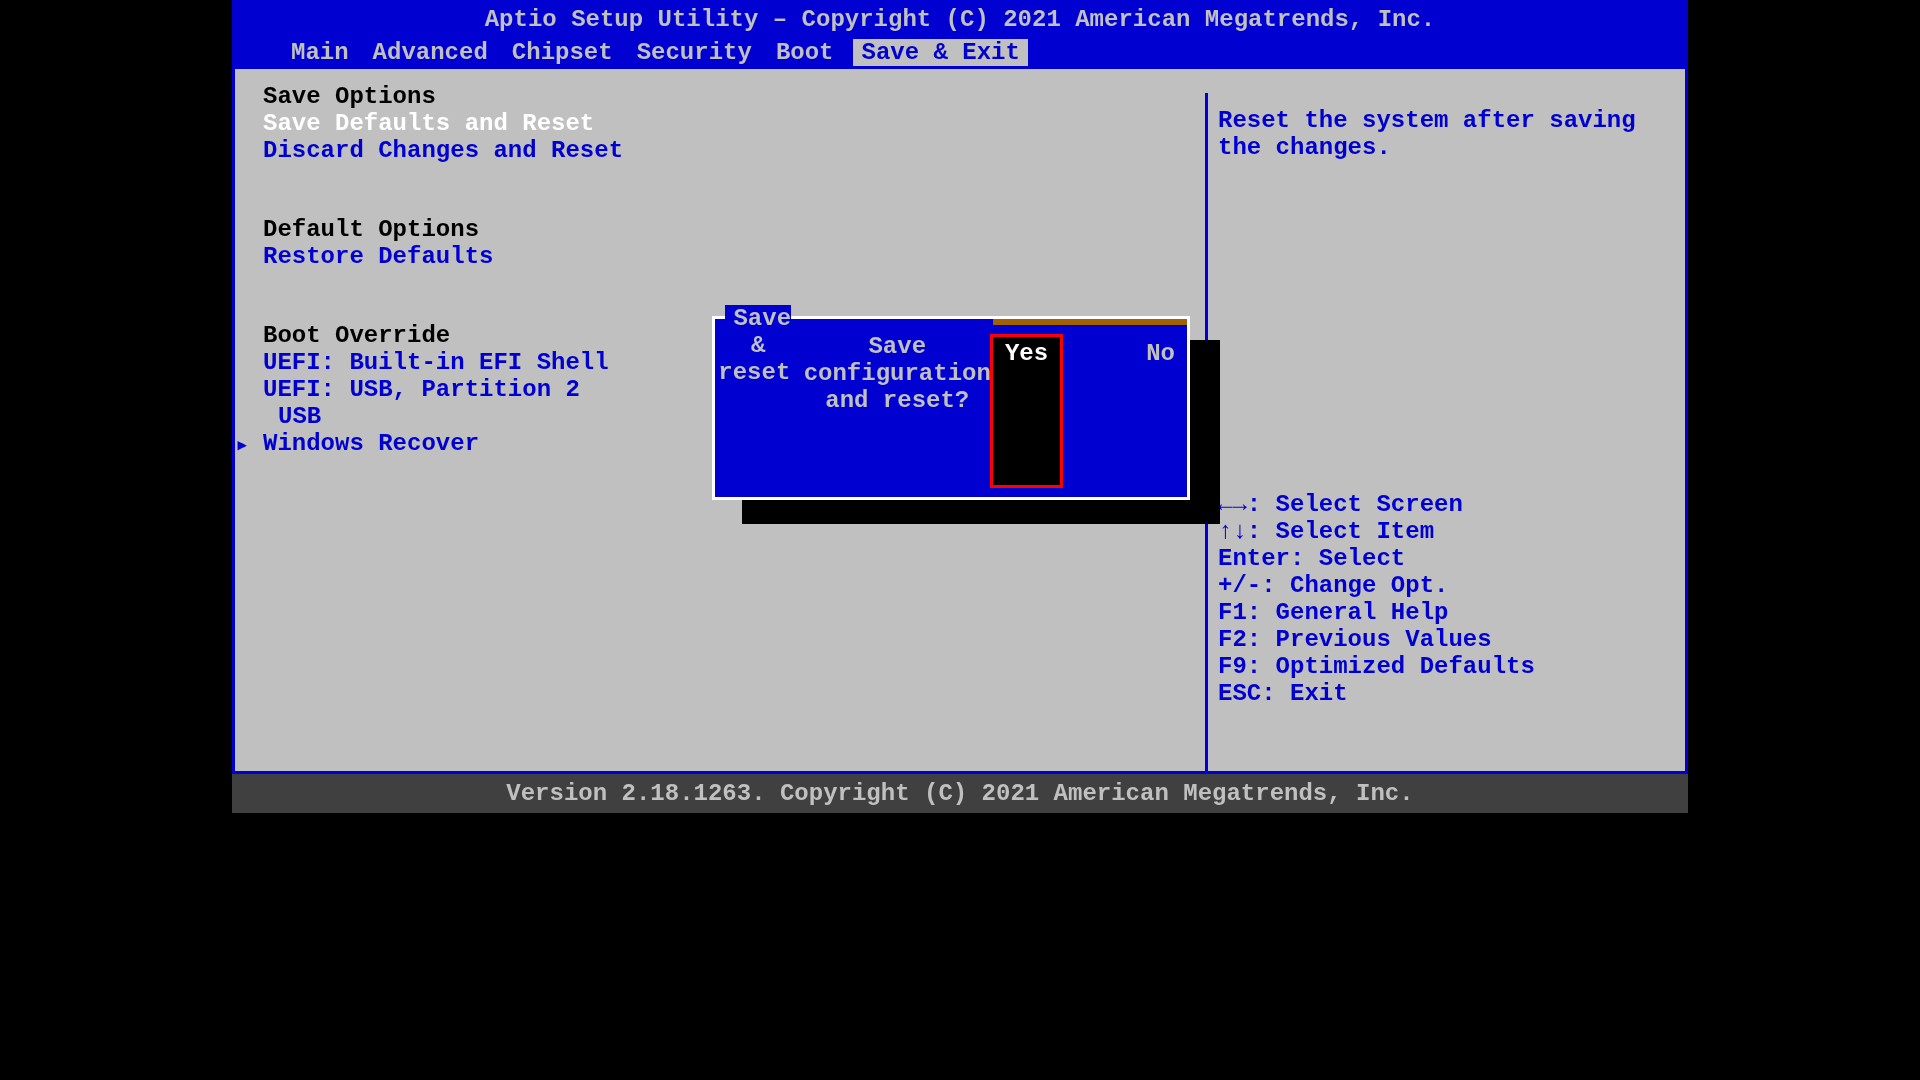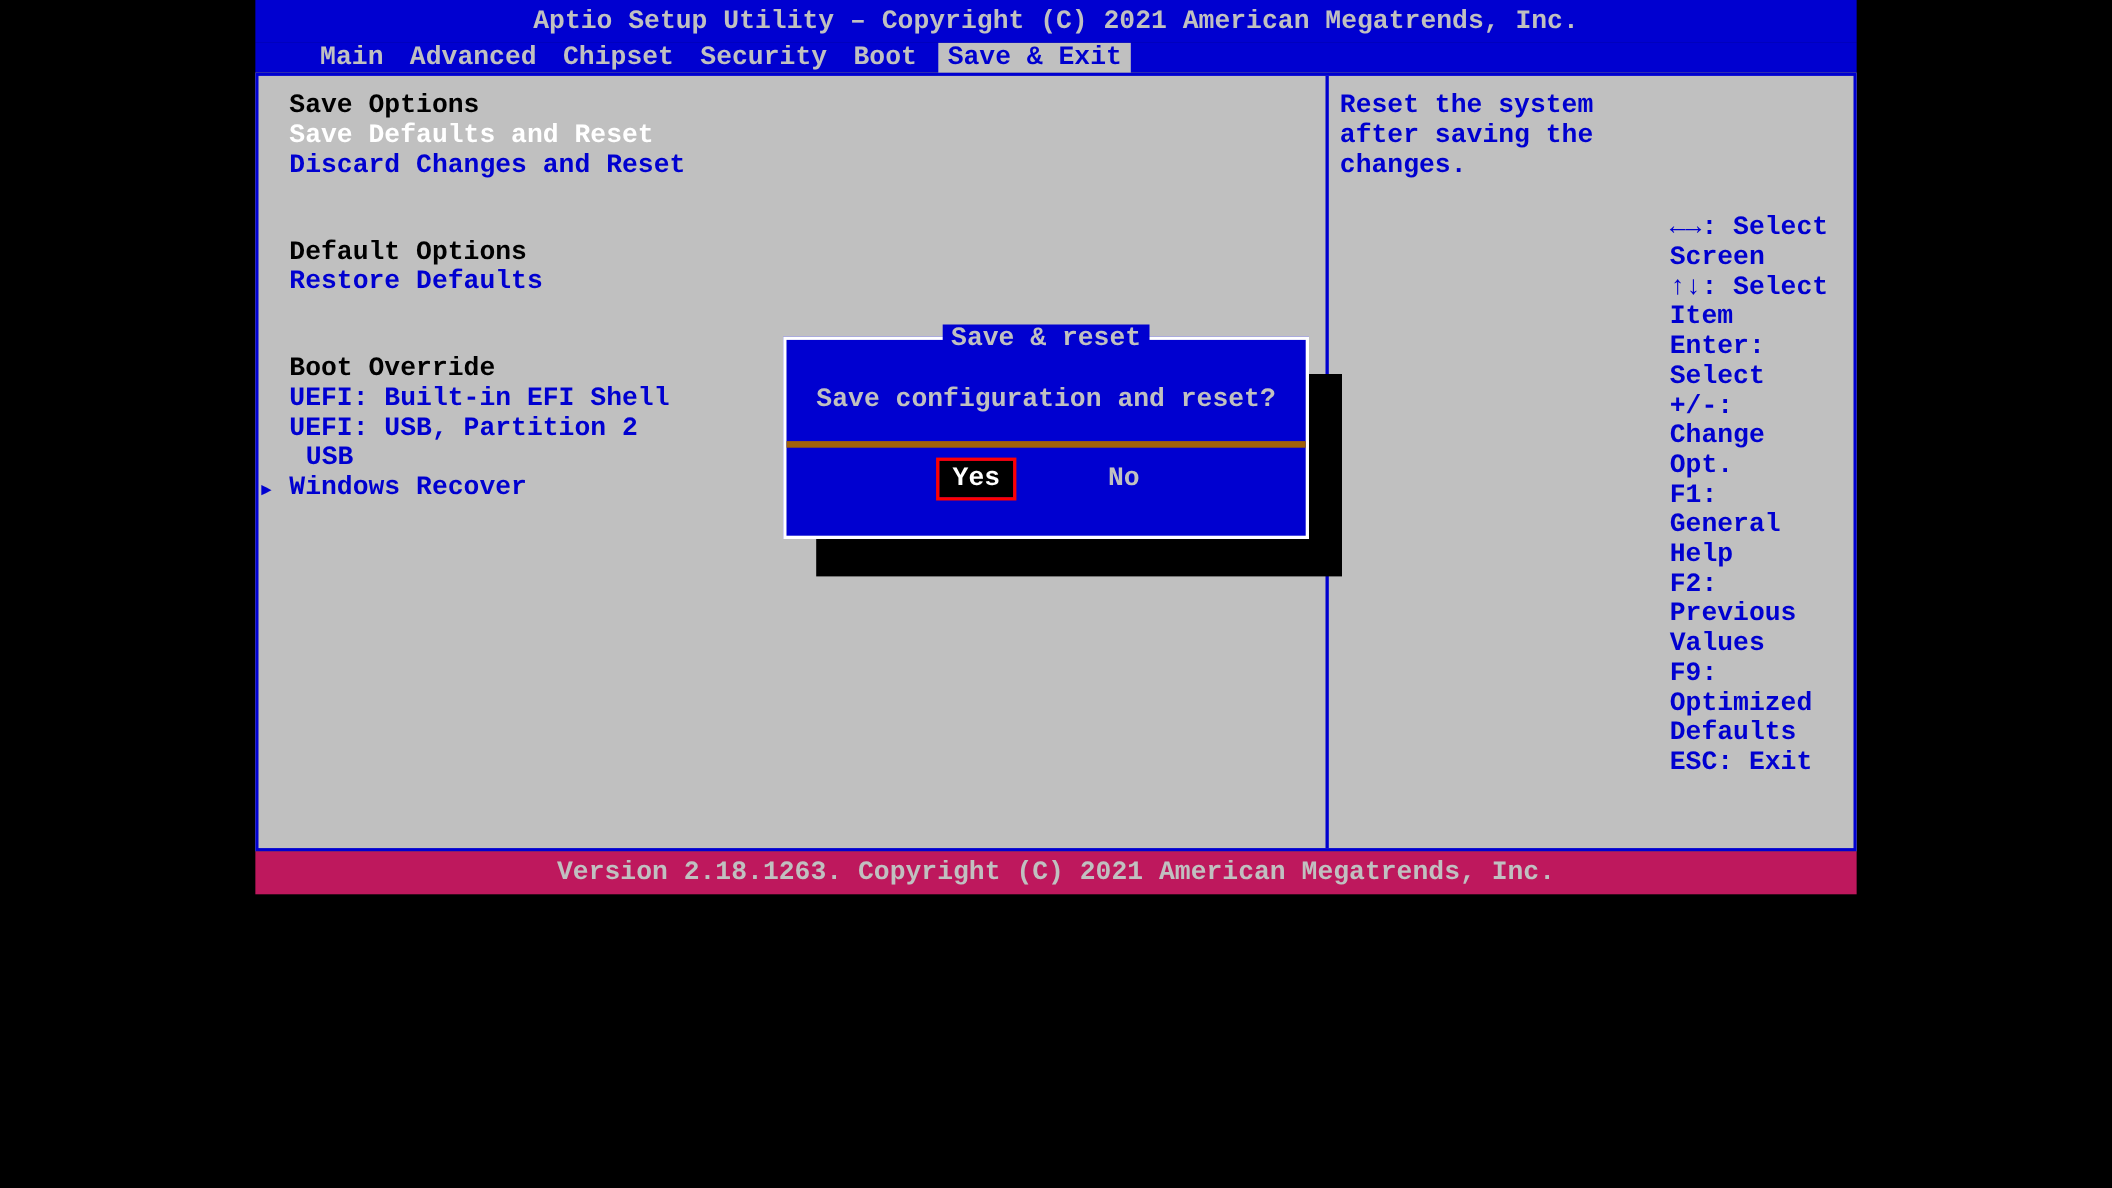--- a/index.html
+++ b/index.html
@@ -46,21 +46,22 @@
     .left-panel {
       flex: 2;
       padding: 14px 28px;
       border-right: none;
     }
     .right-panel {
       width: 480px;
       border-left: 3px solid #0000d0;
       padding: 14px 10px;
       display: flex;
-      flex-direction: row;
+      flex-direction: column;
+      margin-top: 24px;
     }
     .section-header {
       color: #000;
       font-weight: bold;
       margin-bottom: 0;
     }
     .menu-item {
       color: #0000d0;
       font-weight: bold;
       cursor: pointer;
@@ -90,44 +91,44 @@
     }
     .key-legend {
       margin-top: auto;
       padding-bottom: 50px;
     }
     .key-line {
       color: #0000d0;
       font-weight: bold;
     }
     .footer {
-      background: #be185d;
+      background: #404040;
       color: #c0c0c0;
       text-align: center;
       padding: 6px 0;
       font-weight: bold;
     }
     .dialog-shadow {
       position: absolute;
       top: 340px;
       left: 510px;
       width: 478px;
       height: 184px;
       background: #000;
     }
     .dialog {
       position: absolute;
-      top: 306px;
+      top: 316px;
       left: 480px;
       width: 478px;
       height: 184px;
       background: #0000d0;
       border: 3px solid #fff;
       display: flex;
-      flex-direction: column;
+      flex-direction: row;
     }
     .dialog-title-row {
       position: relative;
       top: -14px;
       text-align: center;
     }
     .dialog-title {
       background: #0000d0;
       color: #c0c0c0;
       padding: 0 8px;

